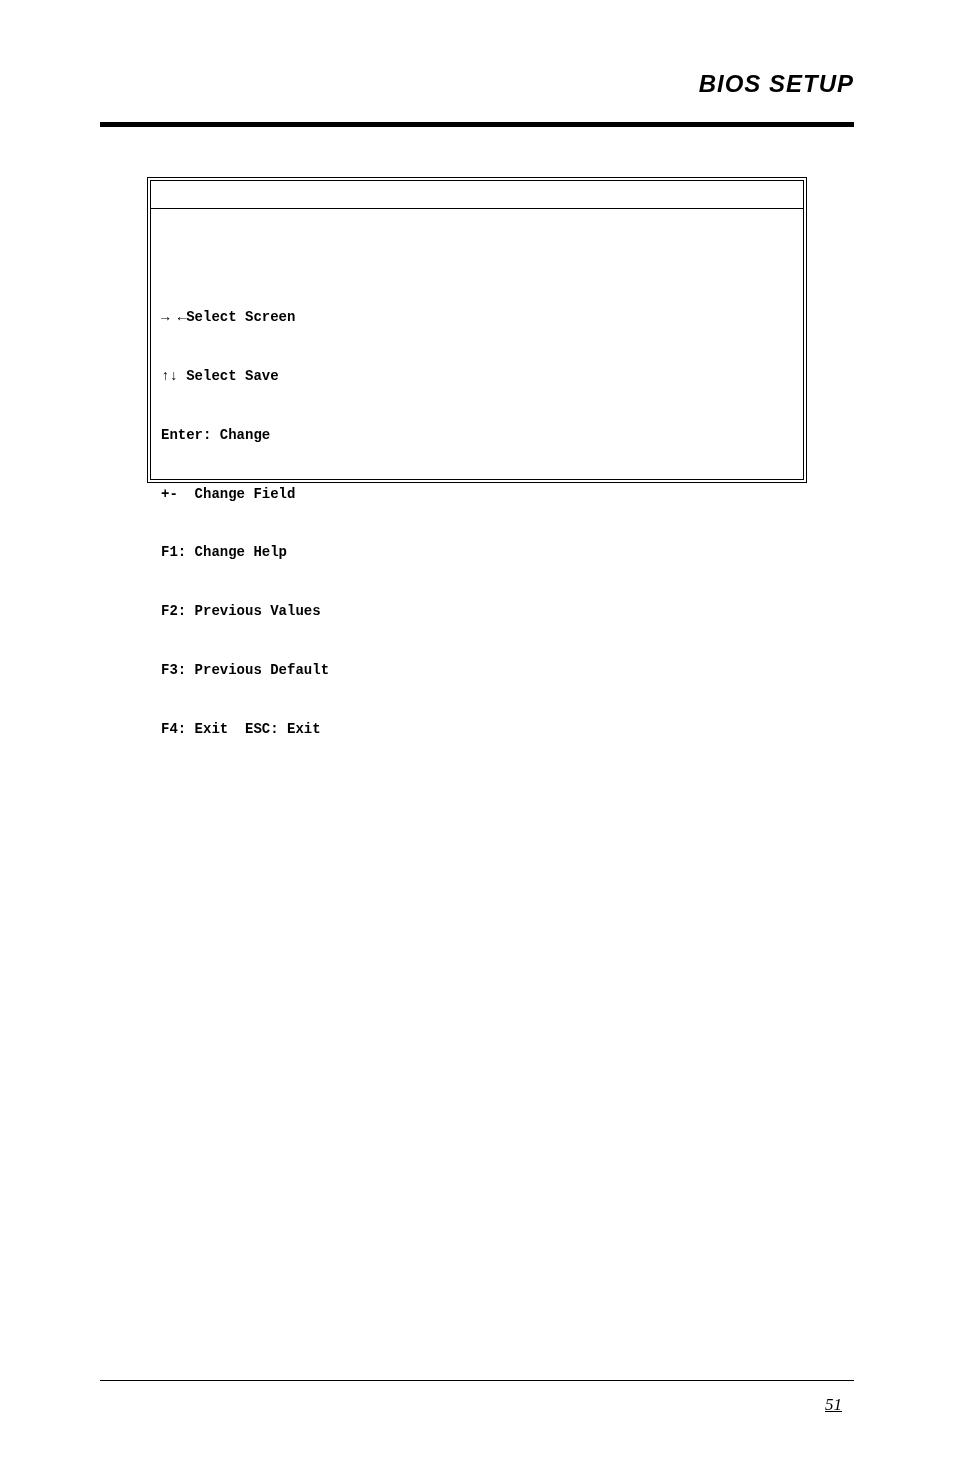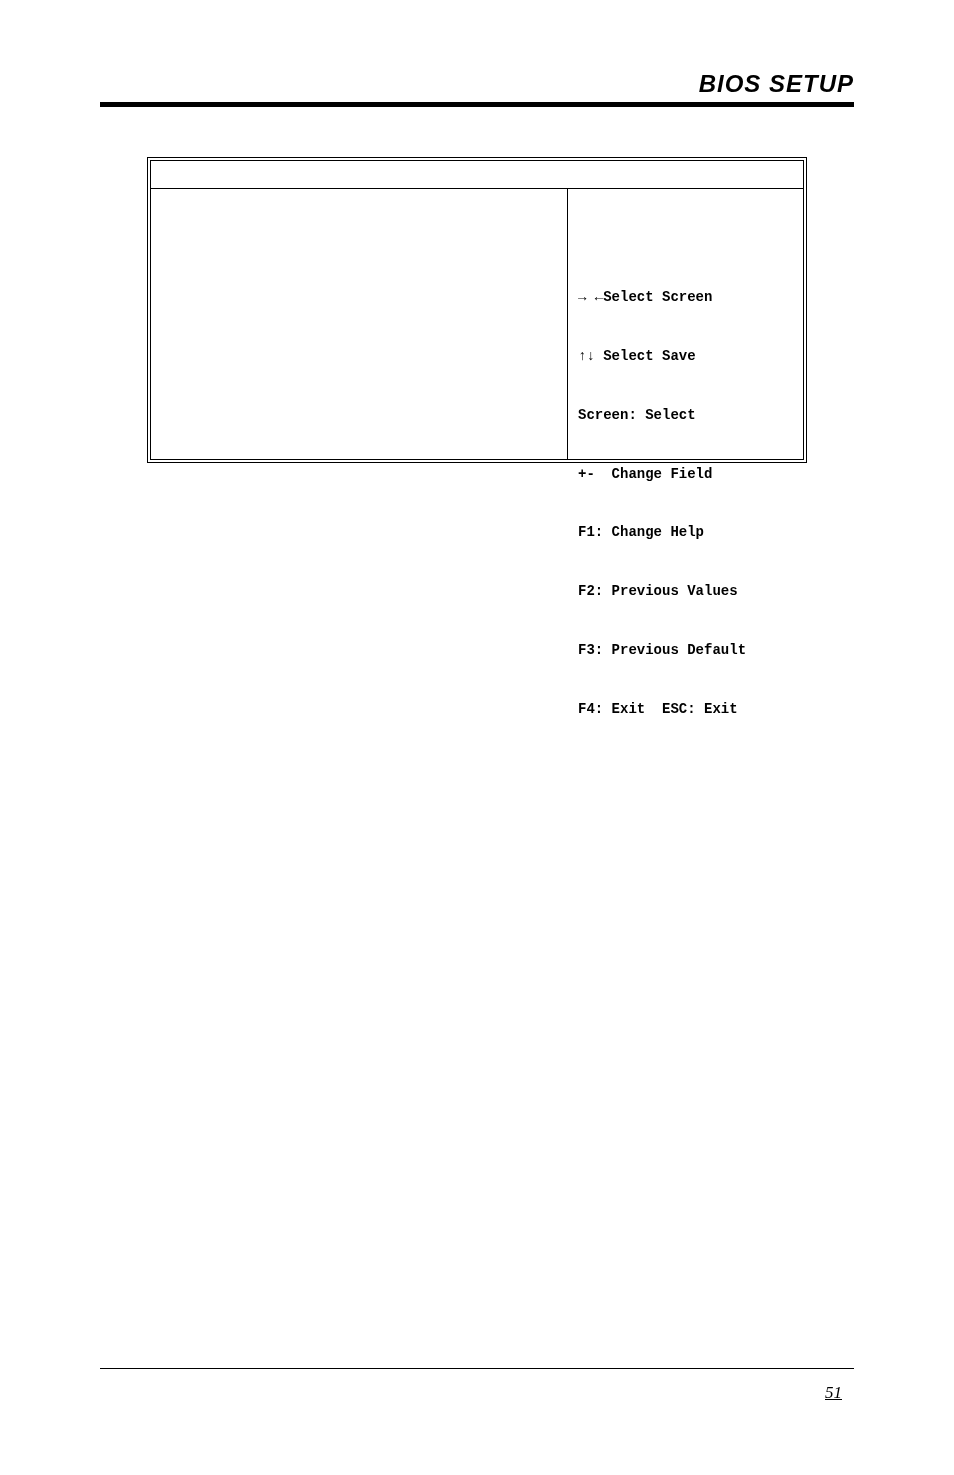--- a/index.html
+++ b/index.html
@@ -12,21 +12,21 @@
       height: 1475px;
       background: #ffffff;
       font-family: "Times New Roman", serif;
       position: relative;
       padding: 70px 100px 40px 100px;
     }
     .header-area {
       display: flex;
       justify-content: flex-end;
       align-items: flex-start;
-      margin-bottom: 4px;
+      margin-bottom: 24px;
     }
     .header-title {
       font-family: Arial, sans-serif;
       font-style: italic;
       font-weight: bold;
       font-size: 24px;
       letter-spacing: 1px;
       color: #000;
     }
     .header-rule {
@@ -41,40 +41,41 @@
       margin: 0 auto 50px auto;
       position: relative;
     }
     .bios-inner-top {
       height: 28px;
       border-bottom: 1px solid #000;
     }
     .bios-body {
       display: flex;
       height: 270px;
+      flex-direction: column;
     }
     .bios-left {
       flex: 1;
       border-right: 1px solid #000;
     }
     .bios-right {
       width: 235px;
       padding: 60px 6px 10px 10px;
       font-family: "Courier New", monospace;
       font-size: 14px;
       font-weight: bold;
       line-height: 1.4;
       white-space: pre;
     }
     .bios-right .line {
       display: block;
     }
     .footer-area {
       position: absolute;
-      bottom: 72px;
+      bottom: 60px;
       left: 100px;
       right: 100px;
       text-decoration: underline;
     }
     .footer-rule {
       border: none;
       border-top: 1.5px solid #000;
       margin-bottom: 14px;
     }
     .page-number {
@@ -93,21 +94,21 @@
 </div>
 <hr class="header-rule">
 
 <div class="bios-box">
   <div class="bios-inner-top"></div>
   <div class="bios-body">
     <div class="bios-left"></div>
     <div class="bios-right">
       <span class="line">→ ←Select Screen</span>
       <span class="line">↑↓ Select Save</span>
-      <span class="line">Screen: Select</span>
+      <span class="line">Enter: Change</span>
       <span class="line">+-  Change Field</span>
       <span class="line">F1: Change Help</span>
       <span class="line">F2: Previous Values</span>
       <span class="line">F3: Previous Default</span>
       <span class="line">F4: Exit  ESC: Exit</span>
     </div>
   </div>
 </div>
 
 <div class="footer-area">

